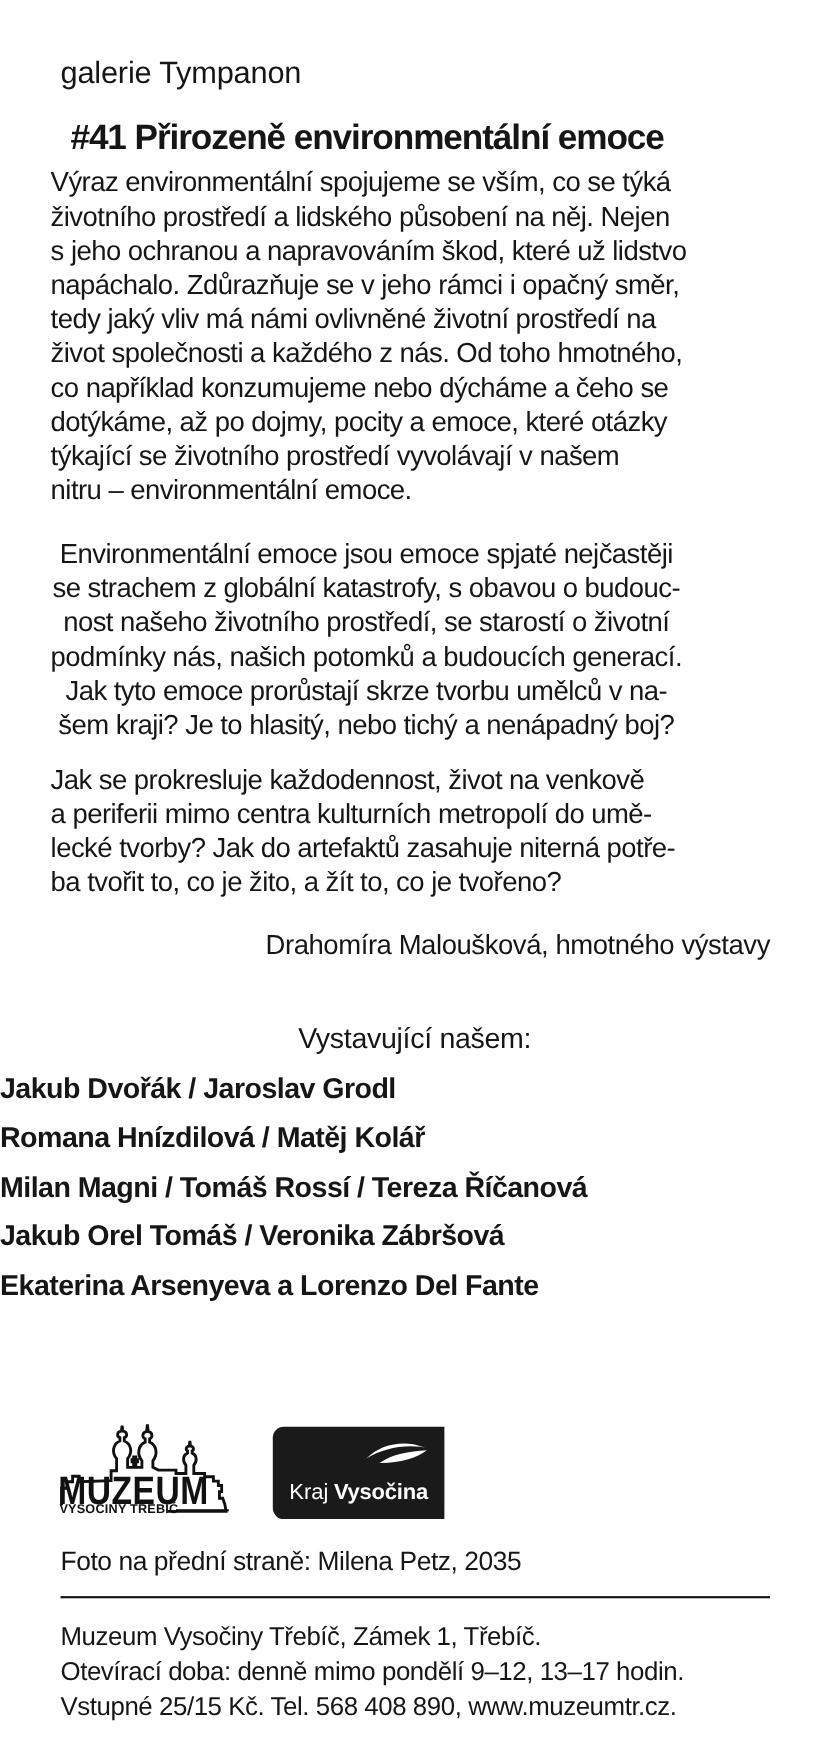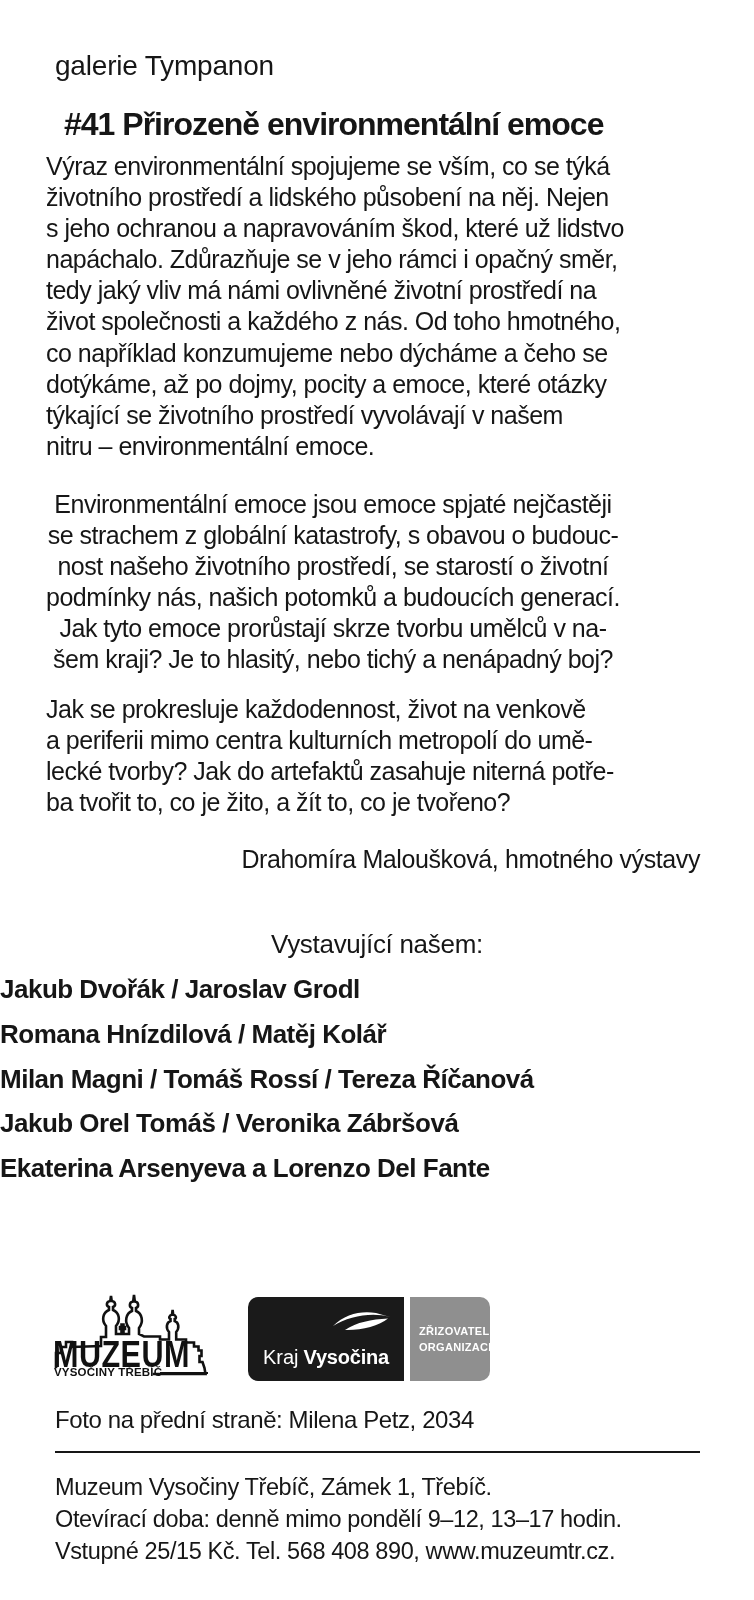--- a/index.html
+++ b/index.html
@@ -100,25 +100,21 @@
 <div class="abs kraj-logo">
   <div class="kraj-black" style="background:#1a1a1a;">
     <svg class="kraj-swoosh" viewBox="0 0 60 24">
       <path d="M1,16 C13,4 29,0.5 44,3 L58,7 C40,2 17,6 1,16 Z" fill="#ffffff"></path>
       <path d="M13,20 C25,12 39,9.5 56,8.5 C47,16 29,20.5 13,20 Z" fill="#ffffff"></path>
     </svg>
     <div class="kraj-text">
       <span class="light">Kraj</span><span class="bold">Vysočina</span>
     </div>
   </div>
-  <div class="kraj-gray" style="background:#8f8f8f;">
-    <div class="kraj-badge">ZŘIZOVATEL
-ORGANIZACE</div>
-  </div>
 </div>
 
-<div class="abs photo-credit">Foto na přední straně: Milena Petz, 2034</div>
+<div class="abs photo-credit">Foto na přední straně: Milena Petz, 2035</div>
 
 <div class="abs divider"></div>
 
 <div class="abs footer">Muzeum Vysočiny Třebíč, Zámek 1, Třebíč.
 Otevírací doba: denně mimo pondělí 9–12, 13–17 hodin.
 Vstupné 25/15 Kč. Tel. 568 408 890, www.muzeumtr.cz.</div>
 
 </body></html>

